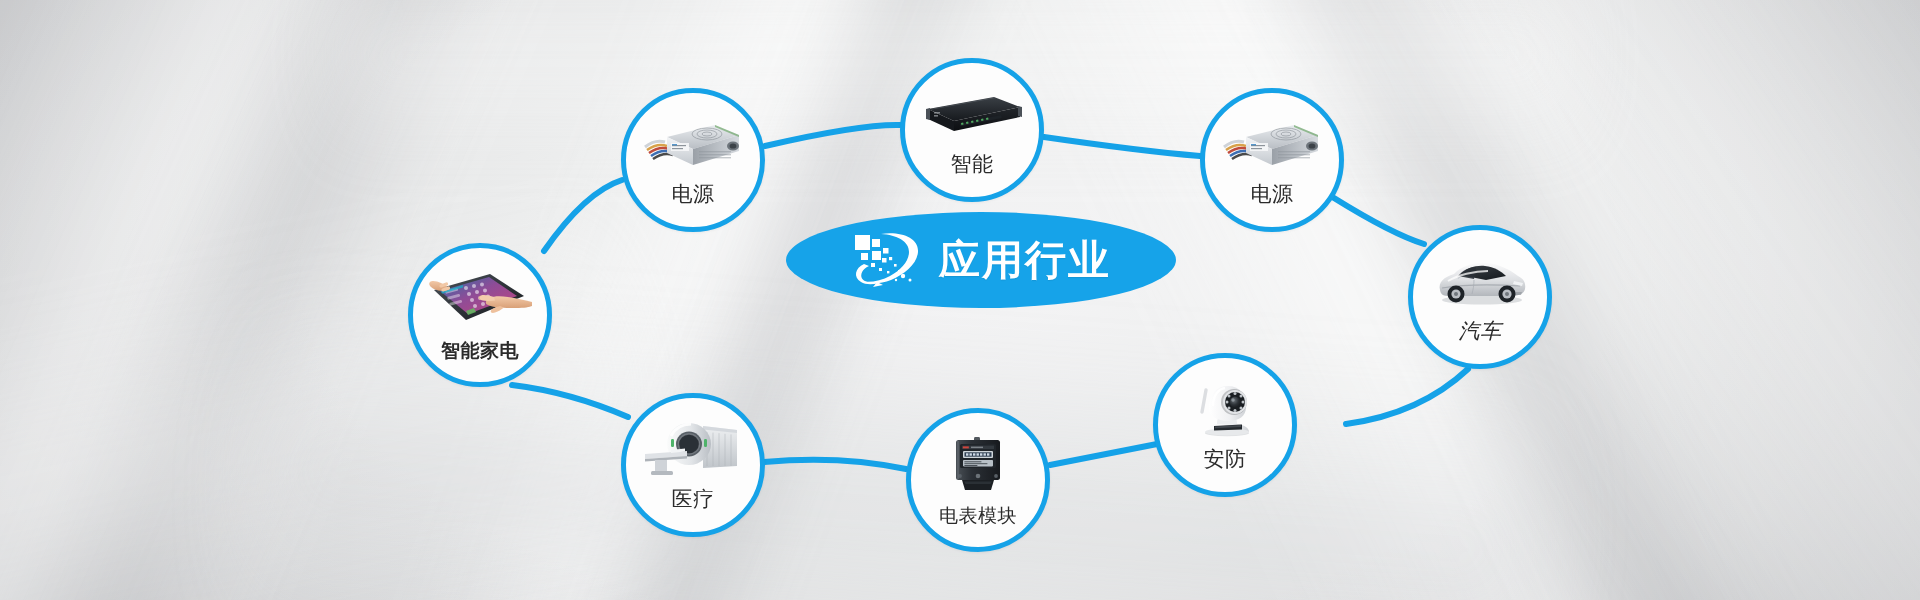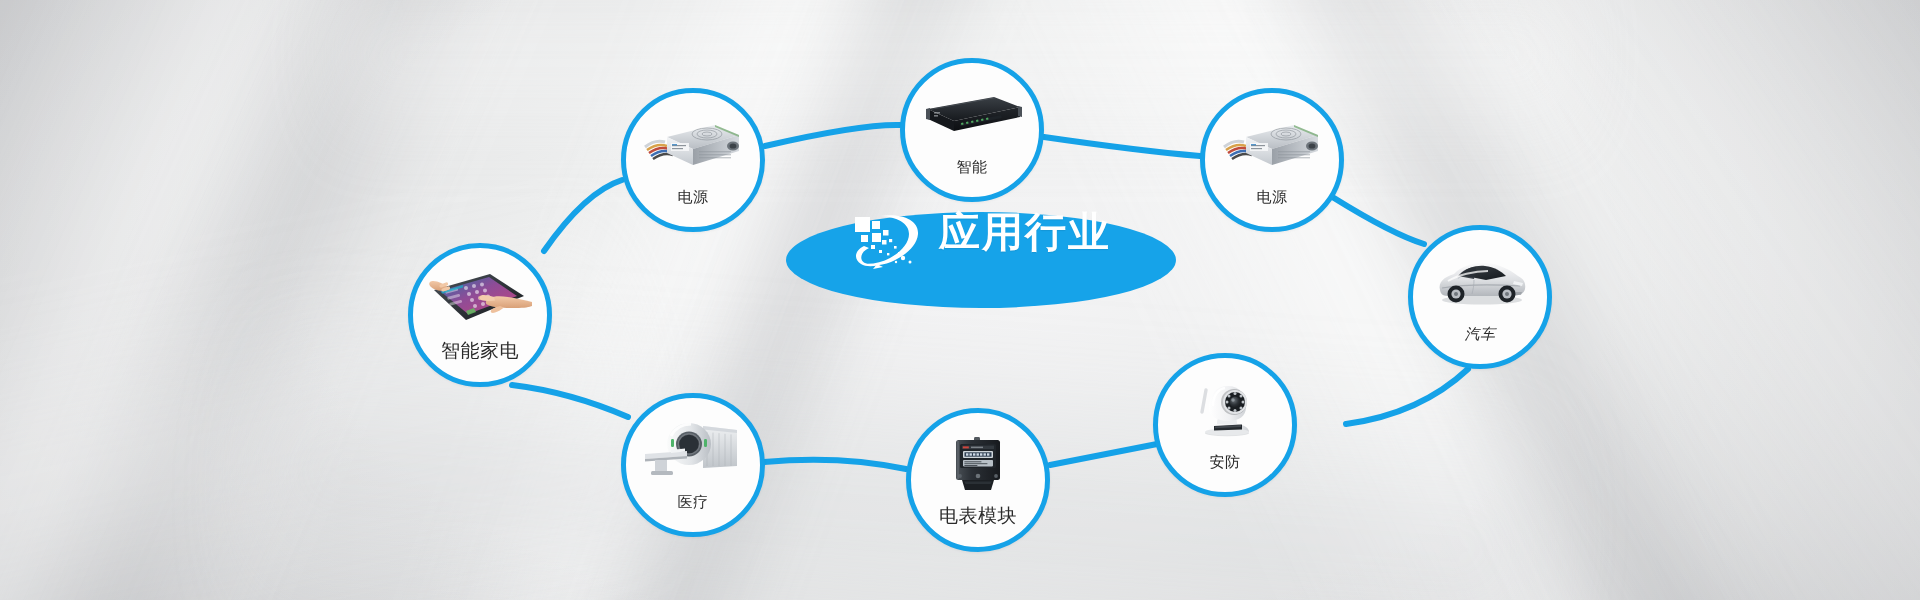--- a/index.html
+++ b/index.html
@@ -53,28 +53,28 @@
   #ring{position:absolute;left:0;top:0;width:1920px;height:600px;}
 
   
   .node{position:absolute;width:144px;height:144px;border-radius:50%;
         background:#fdfdfd;border:5px solid #15a2e8;
         box-sizing:border-box;
         display:flex;flex-direction:column;align-items:center;justify-content:flex-start;
         box-shadow:0 1px 3px rgba(0,0,0,.06);}
   .node-art{margin-top:22px;width:104px;height:58px;position:relative;}
   .node-label{position:absolute;bottom:22px;left:0;right:0;text-align:center;
-        font-size:15px;color:#2b2b2b;letter-spacing:.5px;line-height:1;
+        font-size:21px;color:#2b2b2b;letter-spacing:.5px;line-height:1;
         font-family:"DejaVu Sans","Liberation Sans",sans-serif;}
   .node-label.wide{font-size:19px;}
 
   
   #badge{position:absolute;left:786px;top:212px;width:390px;height:96px;
         border-radius:50%/50%;background:#16a3e9;
-        display:flex;align-items:flex-start;justify-content:center;gap:14px;}
+        display:flex;align-items:center;justify-content:center;gap:14px;}
   #badge-logo{width:74px;height:60px;flex:0 0 auto;}
   #badge-text{color:#fff;font-size:41px;font-weight:bold;letter-spacing:2px;line-height:1;
         font-family:"DejaVu Sans","Liberation Sans",sans-serif;
         text-shadow:0 1px 1px rgba(0,0,0,.08);}
 
   
   .art{position:absolute;inset:0;}
 </style>
 </head>
 <body>
@@ -440,21 +440,21 @@
 
         <rect x="14" y="40" width="12" height="12" fill="#cfd3d8"></rect>
         <rect x="10" y="51" width="22" height="4" rx="1.5" fill="#b4b9bf"></rect>
 
         <path d="M30 30 L44 28.6 L44 31.6 L30 33 Z" fill="#f2f4f6"></path>
       </svg>
     </div>
     <div class="node-label">医疗</div>
   </div>
 
-  <div class="node" style="left:408px;top:243px;">
+  <div class="node" style="left:408px;top:243px;font-weight:bold;">
     <div class="node-art">
       <svg class="art" viewBox="0 0 104 58">
         <defs>
           <linearGradient id="tabFrame" x1="0" y1="0" x2="1" y2="1">
             <stop offset="0" stop-color="#4b5259"></stop>
               <stop offset="1" stop-color="#15181c"></stop>
           </linearGradient>
           <linearGradient id="tabScreen" x1="0" y1="0" x2="1" y2="1">
             <stop offset="0" stop-color="#2c6fa8"></stop>
               <stop offset=".45" stop-color="#8e4c97"></stop>

